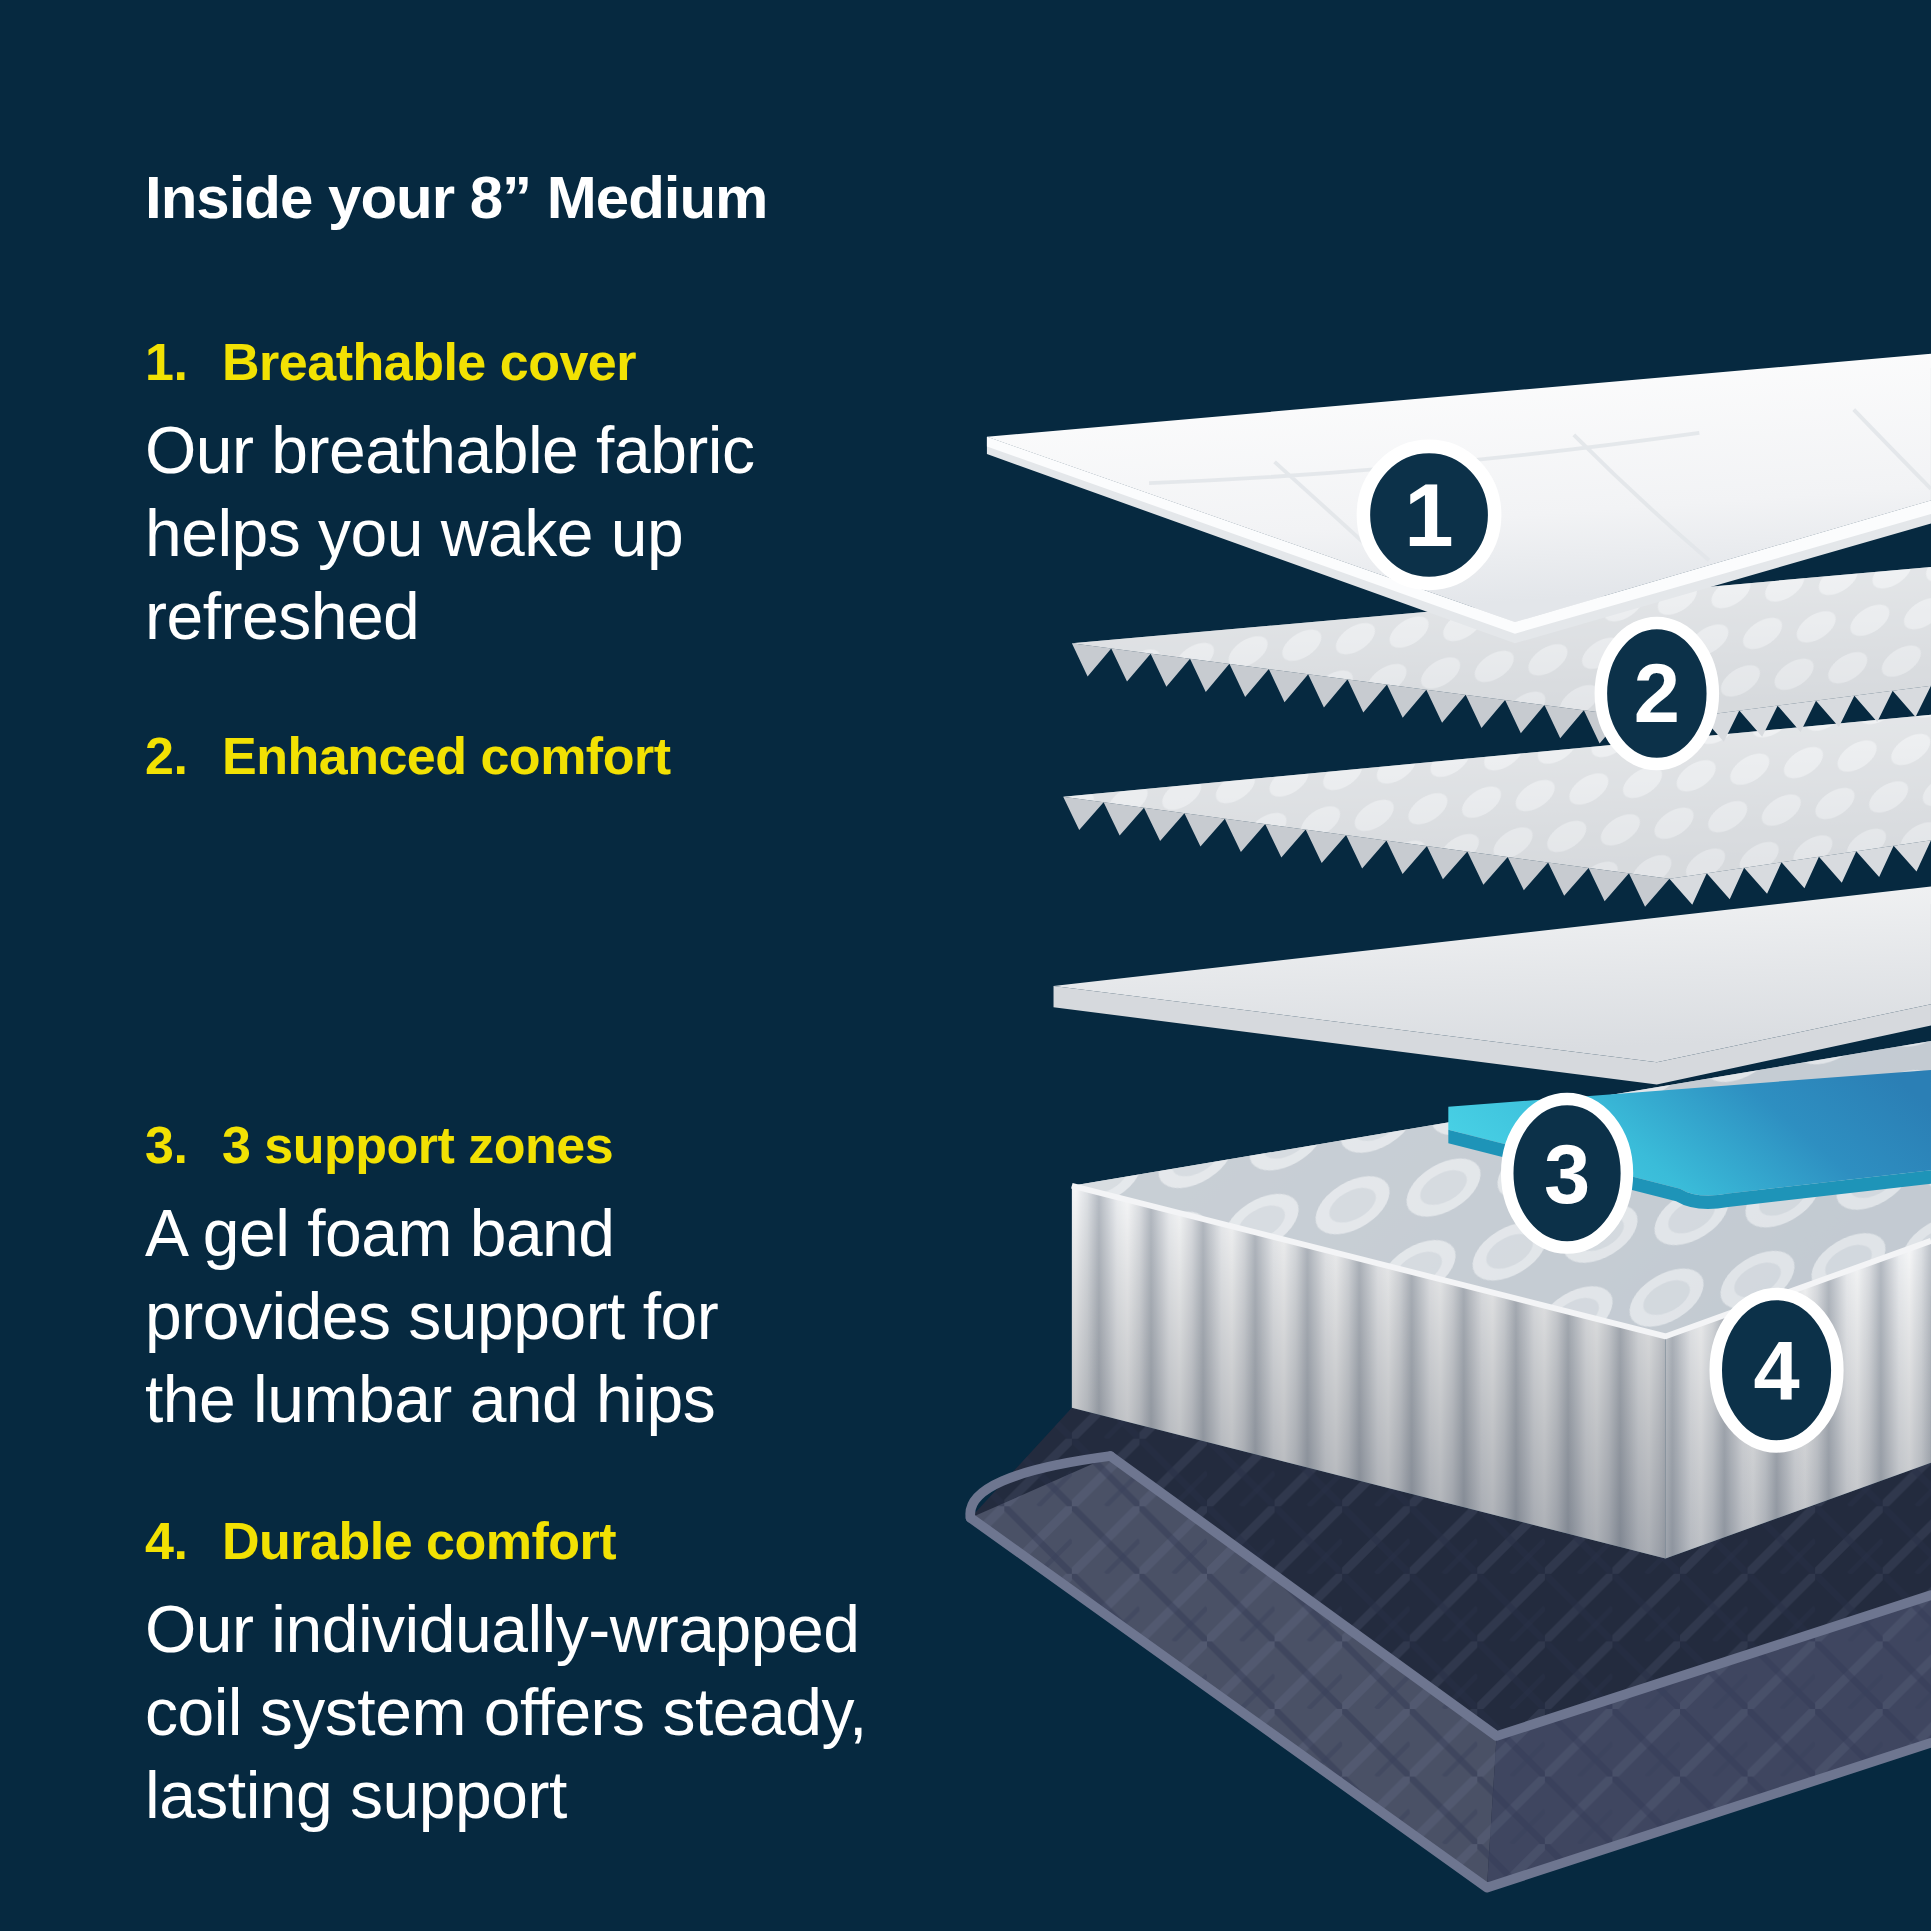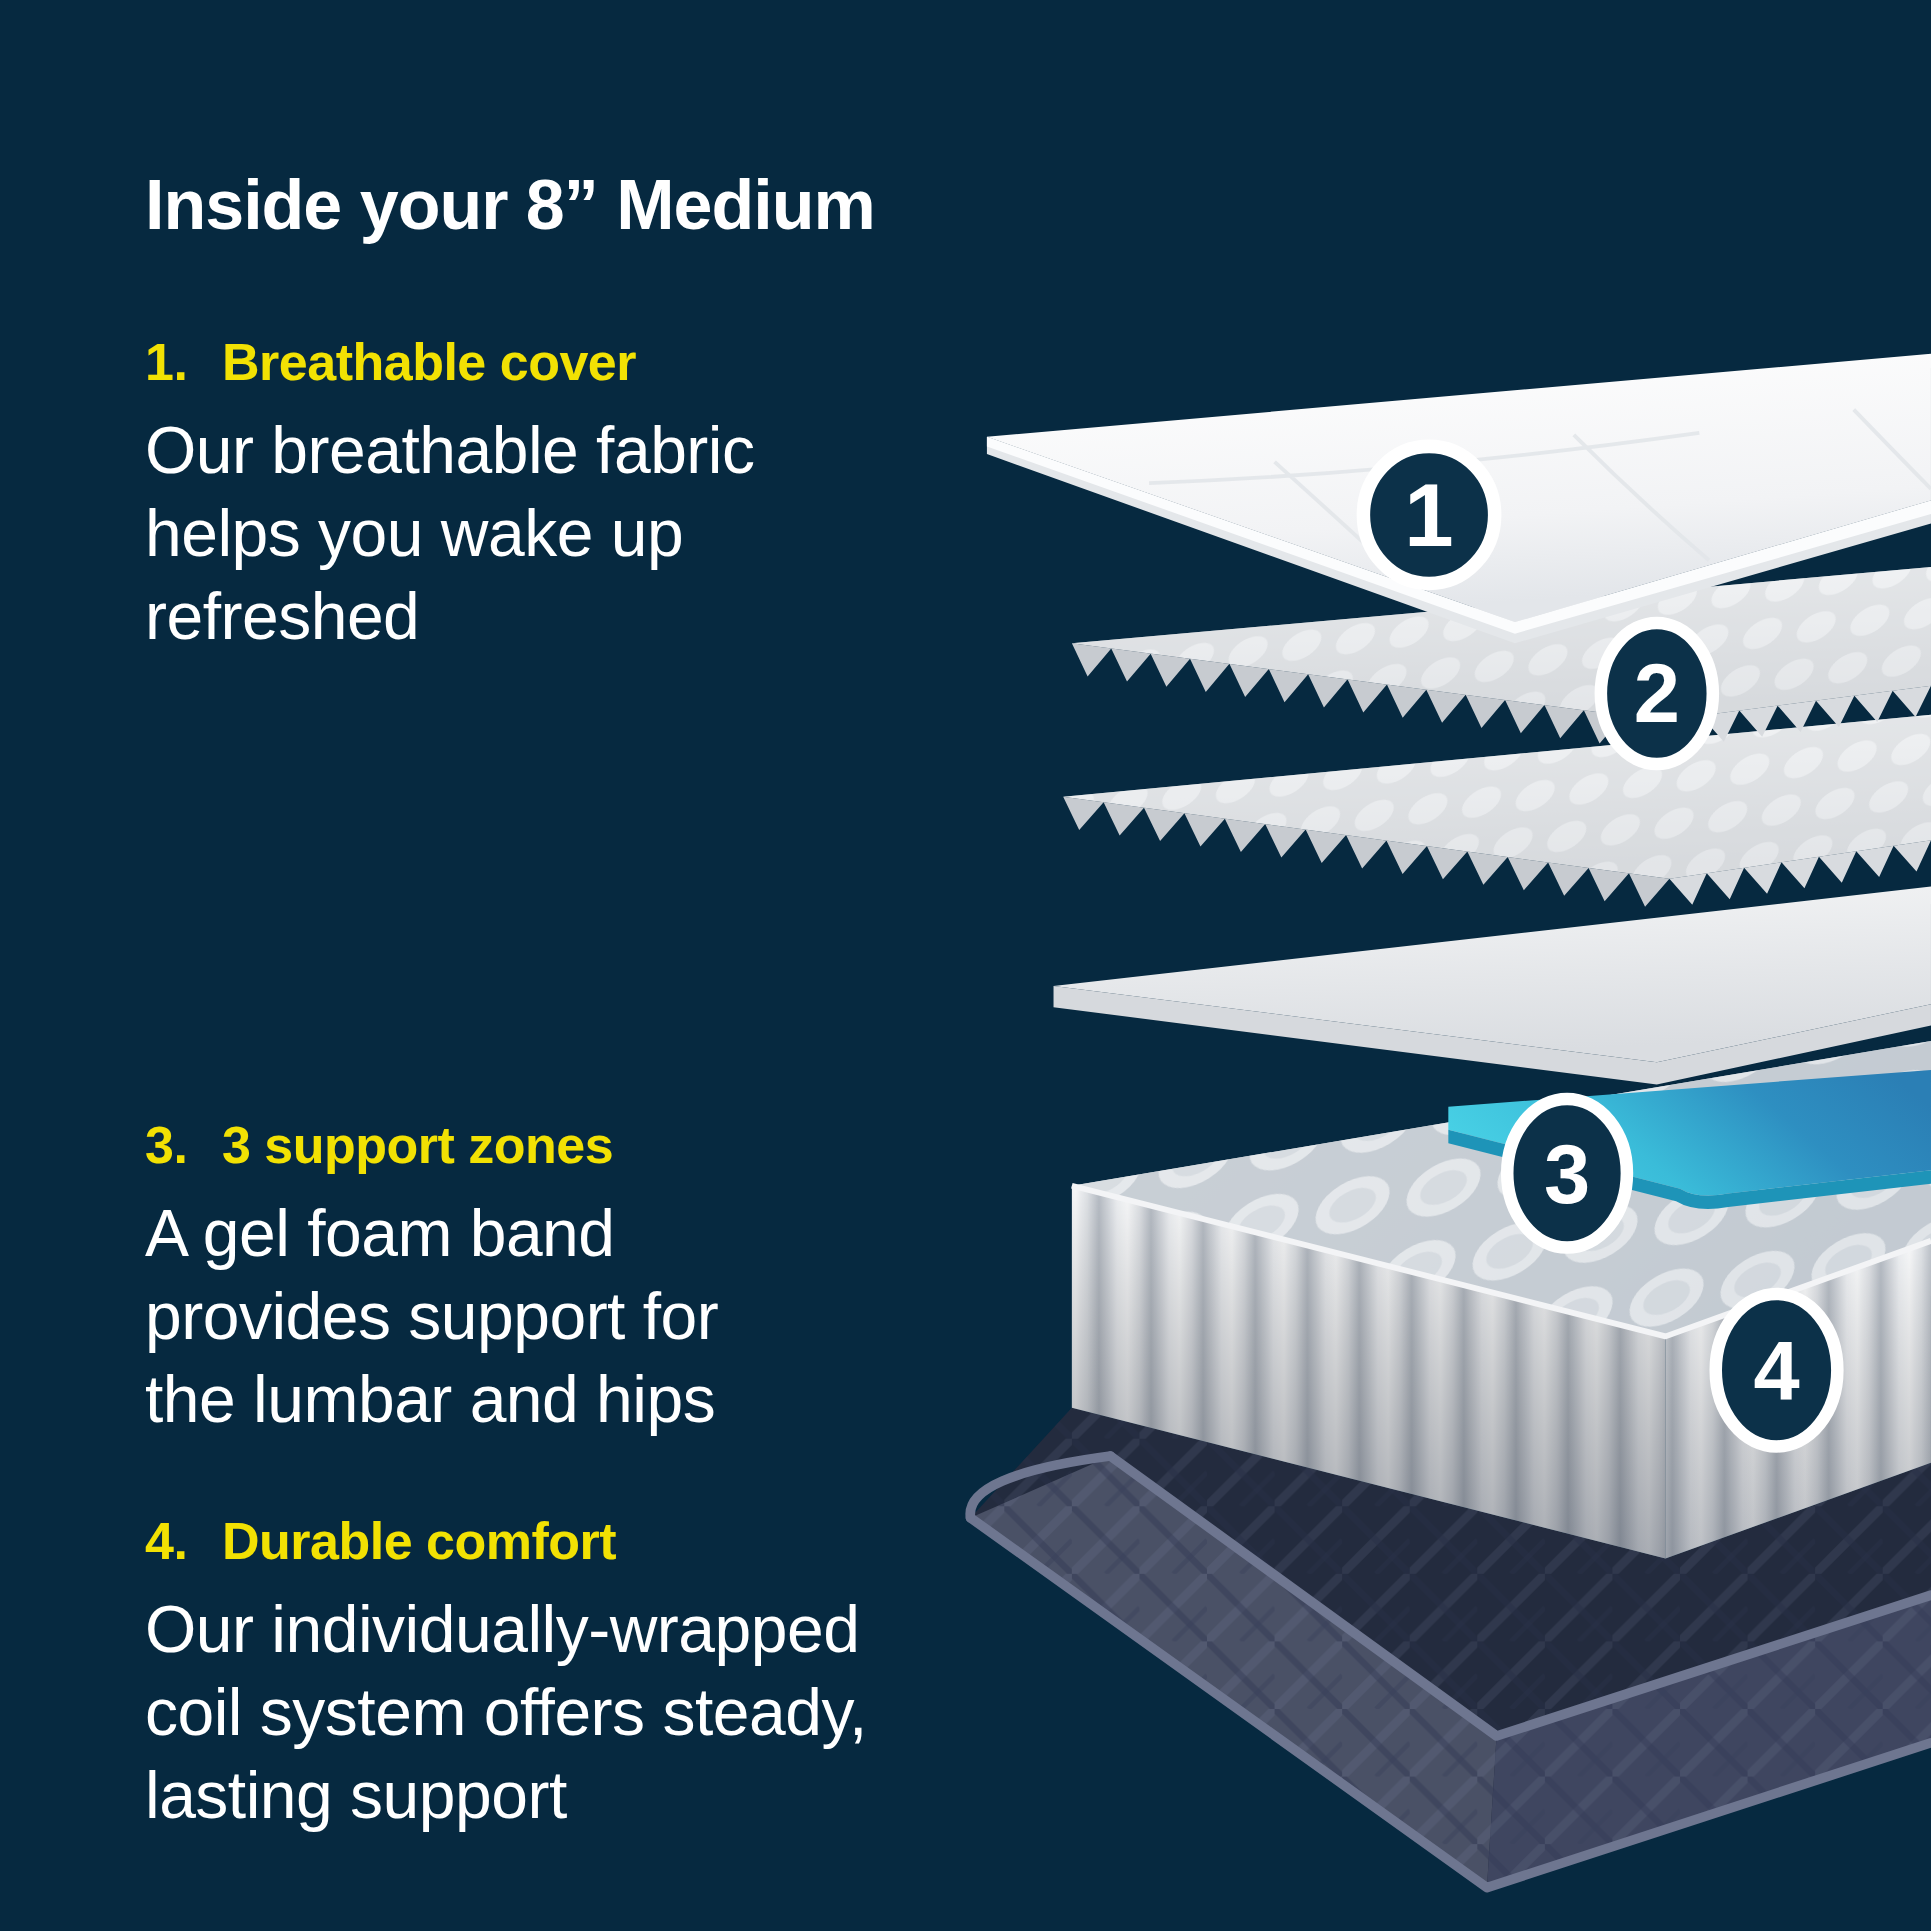--- a/index.html
+++ b/index.html
@@ -7,21 +7,21 @@
   }
   html,body{margin:0;padding:0;}
   body{
     width:1931px;height:1931px;position:relative;overflow:hidden;
     background:var(--bg);
     font-family:"Liberation Sans","DejaVu Sans",sans-serif;
     color:var(--white);
   }
   .page-title{
     position:absolute;left:145px;top:108px;
-    font-size:70px;line-height:100px;font-weight:700;letter-spacing:-1px;
+    font-size:60px;line-height:100px;font-weight:700;letter-spacing:-1px;
     color:var(--white);
   }
   .feature{position:absolute;left:145px;width:1081px;}
   .feature .headline{
     font-size:52px;line-height:77px;font-weight:700;letter-spacing:-0.5px;
     color:var(--yellow);
   }
   .feature .num{display:inline-block;min-width:77px;}
   .feature .body{
     margin-top:7.7px;
@@ -41,20 +41,21 @@
 <h1 class="page-title">Inside your 8” Medium</h1>
 
 <div class="feature" id="f1">
   <div class="headline"><span class="num">1.</span><span>Breathable cover</span></div>
   <div class="body">Our breathable fabric
 helps you wake up
 refreshed</div>
 </div>
 
 <div class="feature" id="f2">
+  <div class="headline"><span class="num">2.</span><span>Enhanced comfort</span></div>
 </div>
 
 <div class="feature" id="f3">
   <div class="headline"><span class="num">3.</span><span>3 support zones</span></div>
   <div class="body">A gel foam band
 provides support for
 the lumbar and hips</div>
 </div>
 
 <div class="feature" id="f4">

